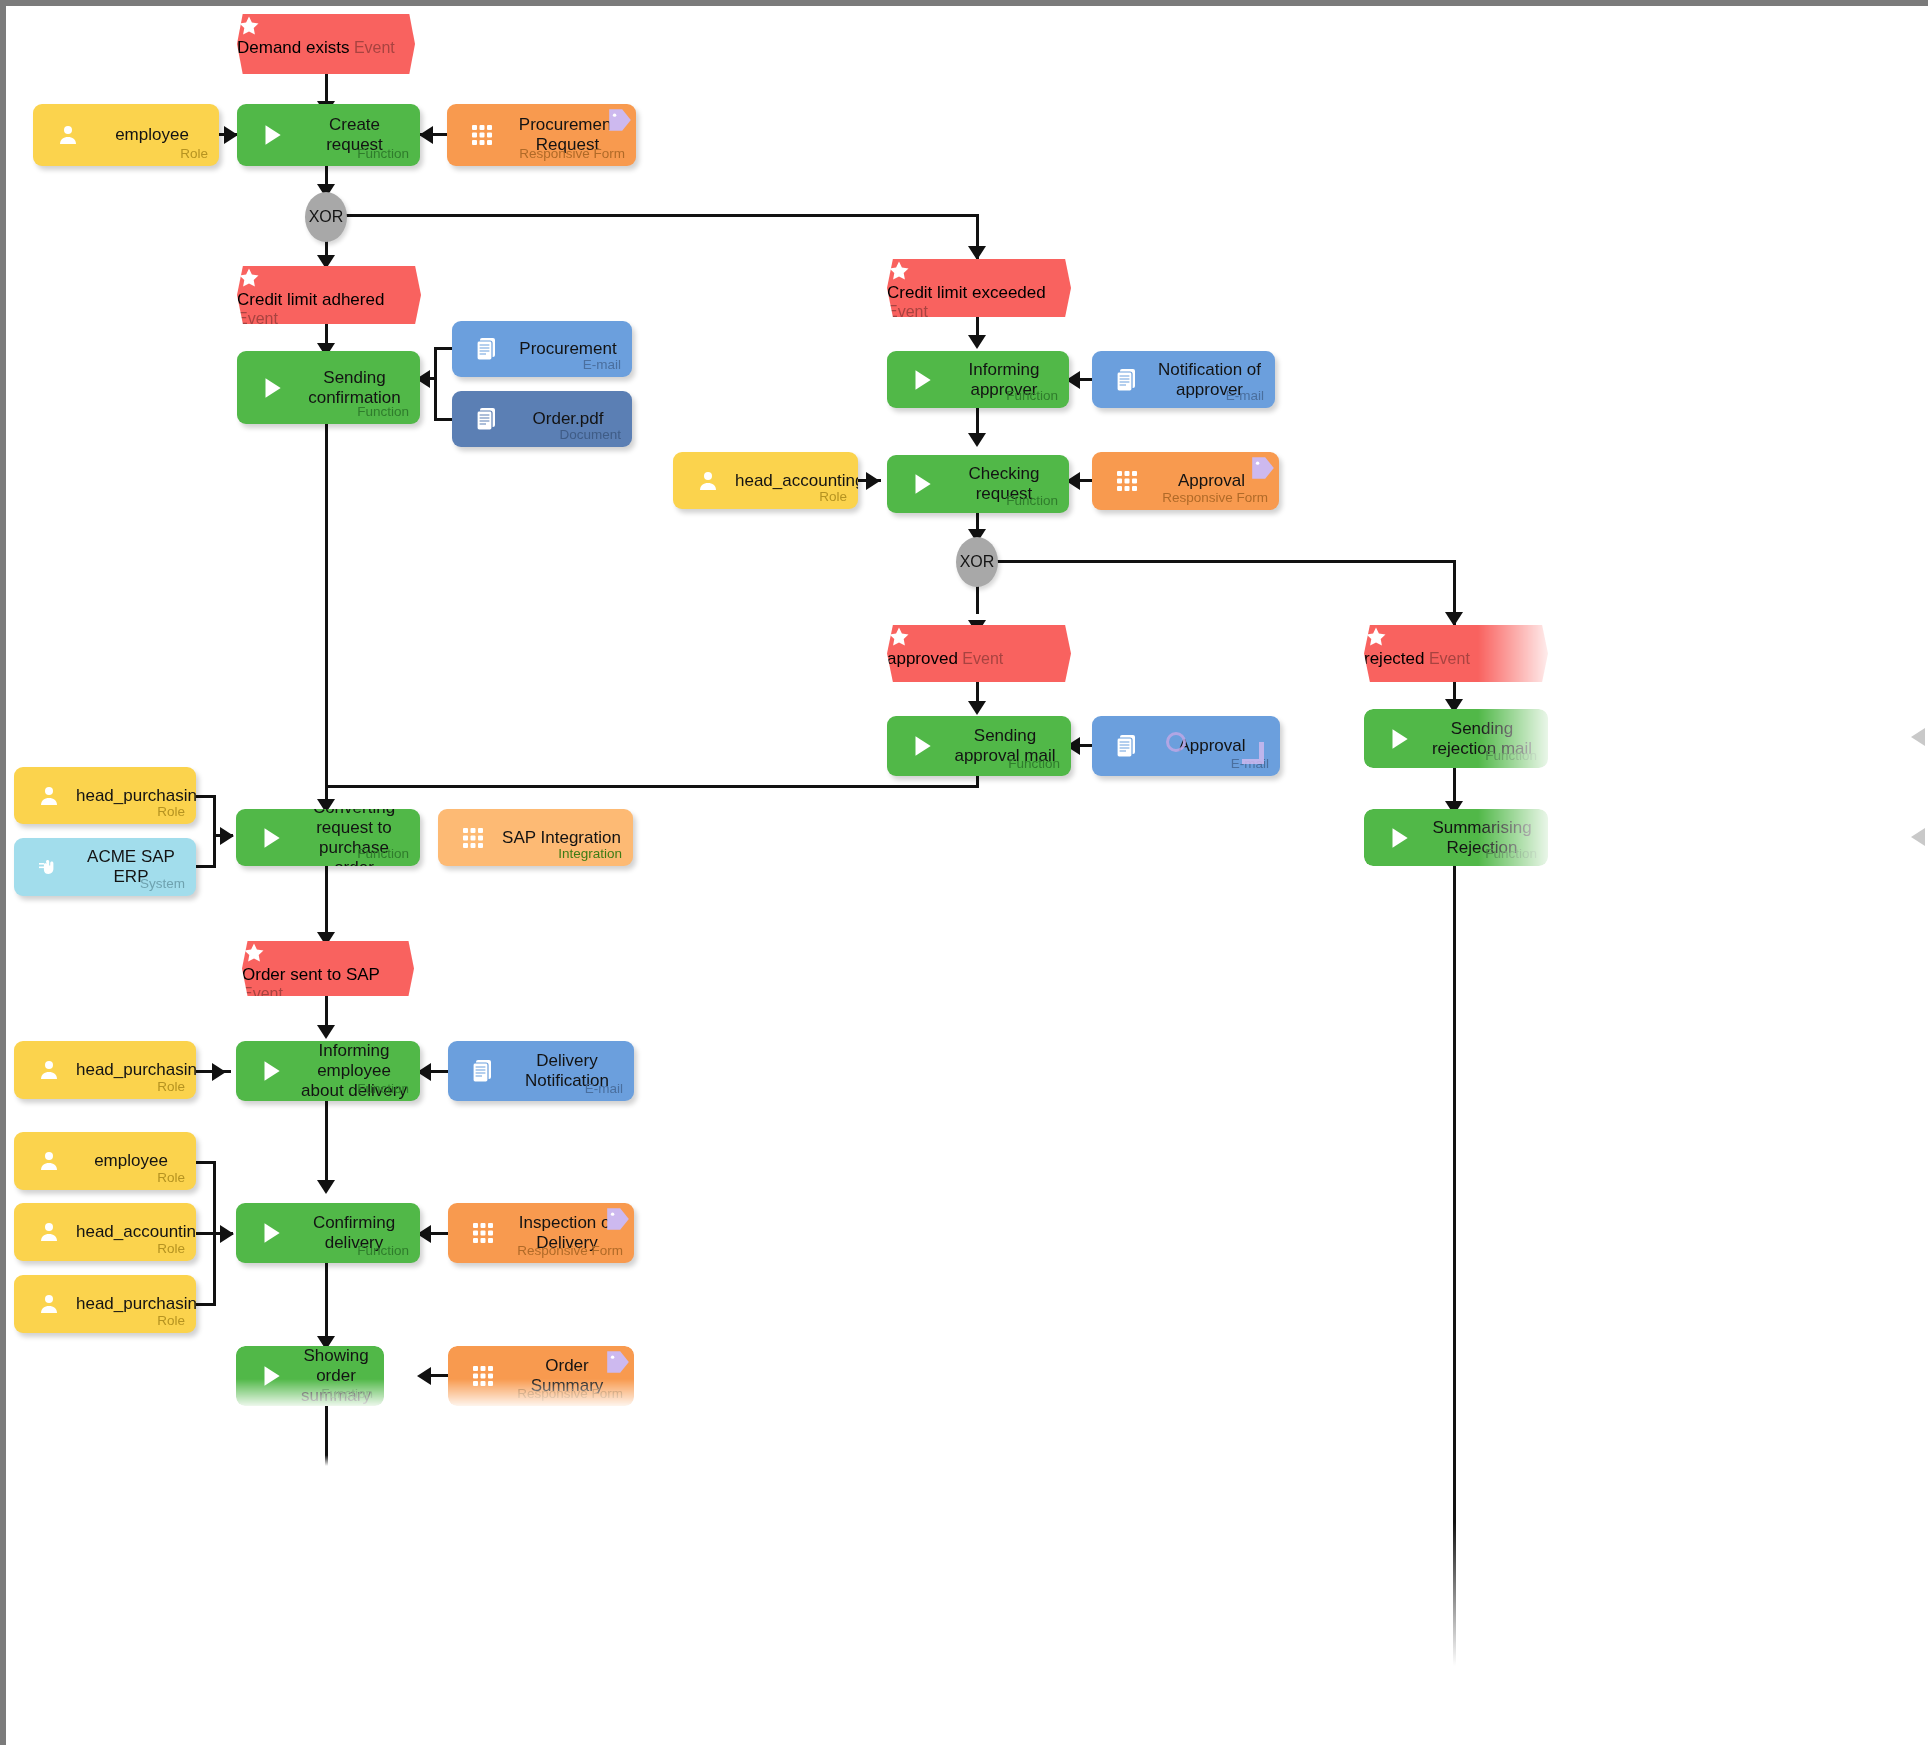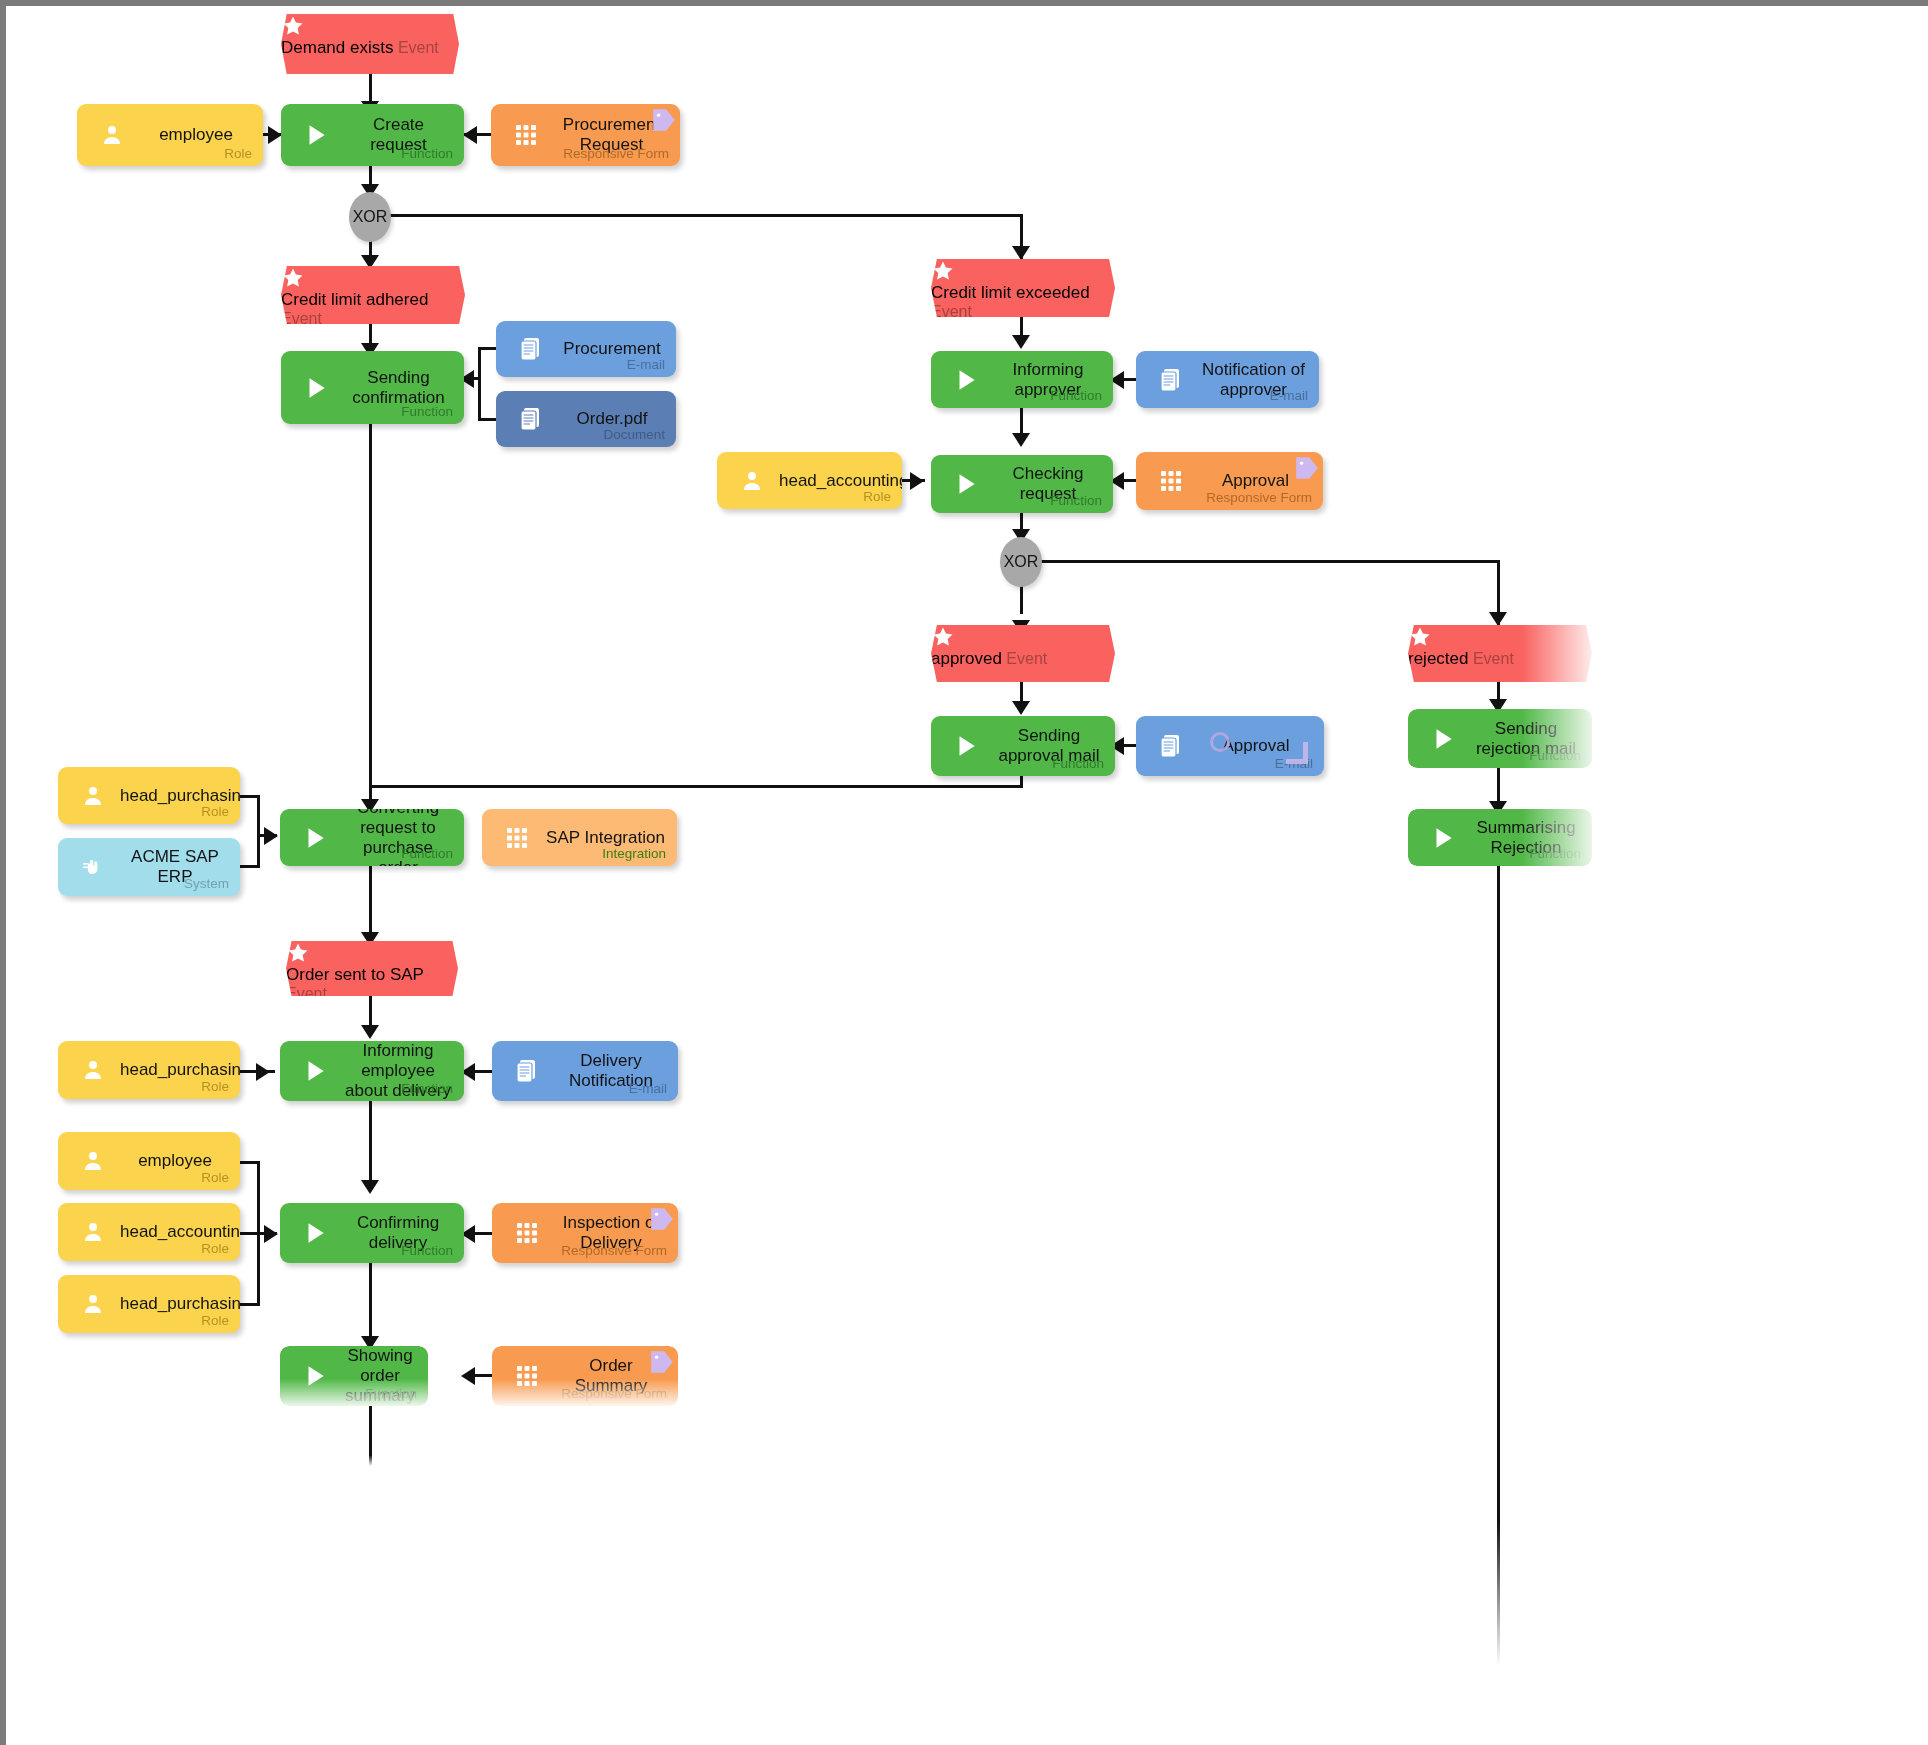--- a/index.html
+++ b/index.html
@@ -13,21 +13,20 @@
     width: 1928px;
     height: 1745px;
     background: #ffffff;
     overflow: hidden;
     border-top: 6px solid #7b7b7b;
     border-left: 6px solid #7b7b7b;
   }
   #stage {
     position: absolute;
     inset: 0;
-    margin-left: 44px;
   }
   
   .conn { position: absolute; background: #111111; z-index: 1; }
   .conn.h { height: 3px; }
   .conn.v { width: 3px; }
   .conn.fade-bot {
     background: linear-gradient(to bottom, #111 0%, #111 82%, rgba(17,17,17,0) 100%);
   }
   .arrow {
     position: absolute;

